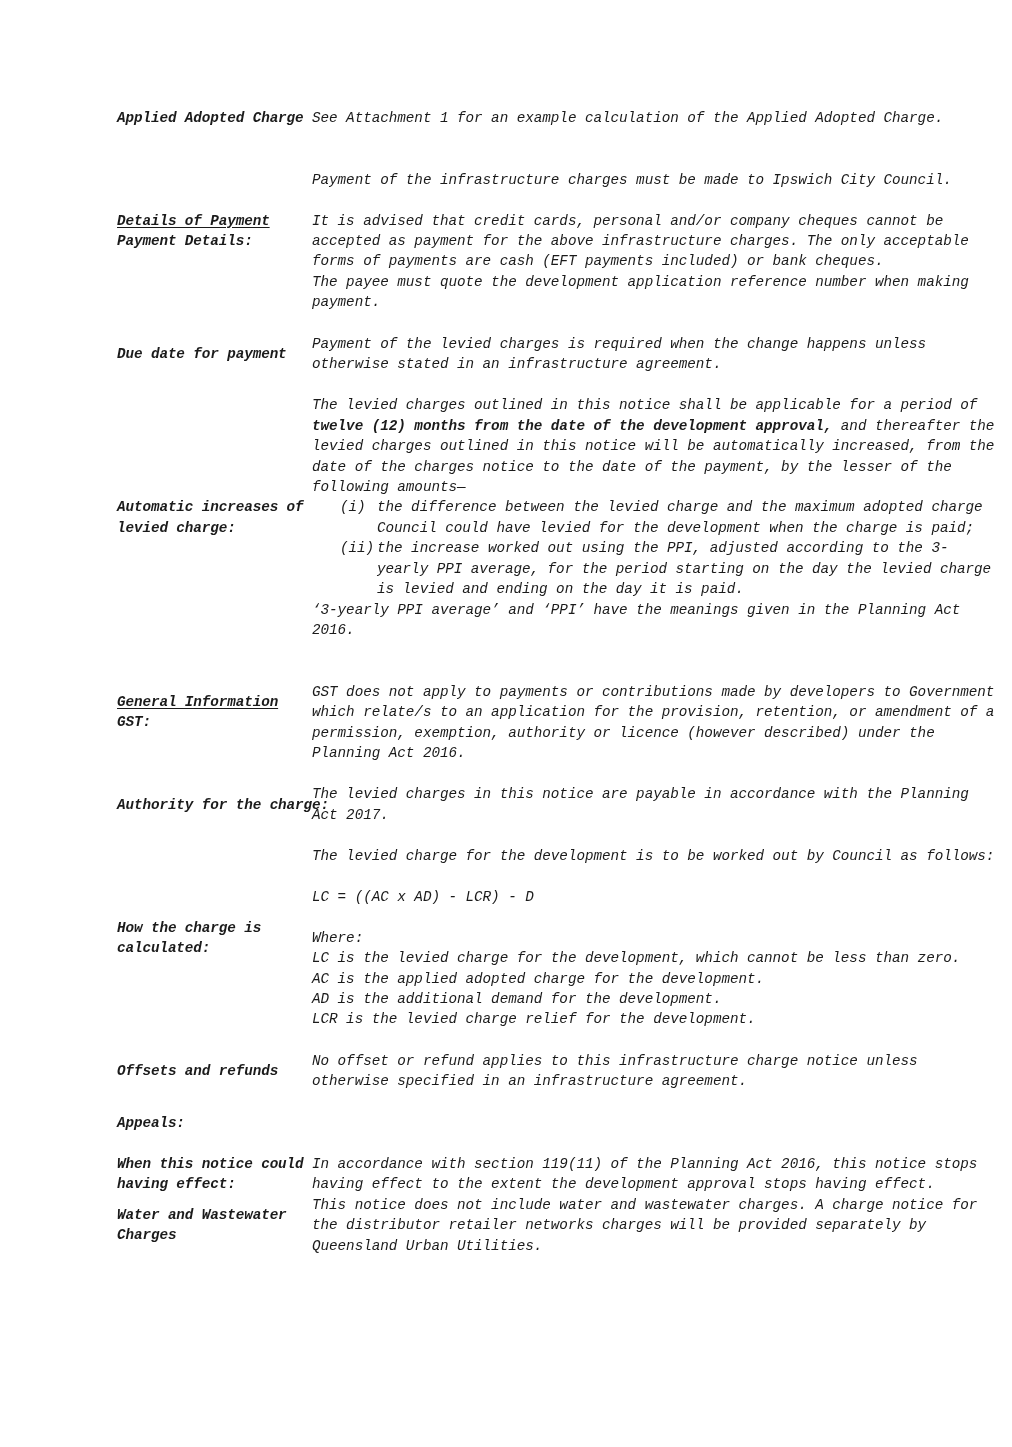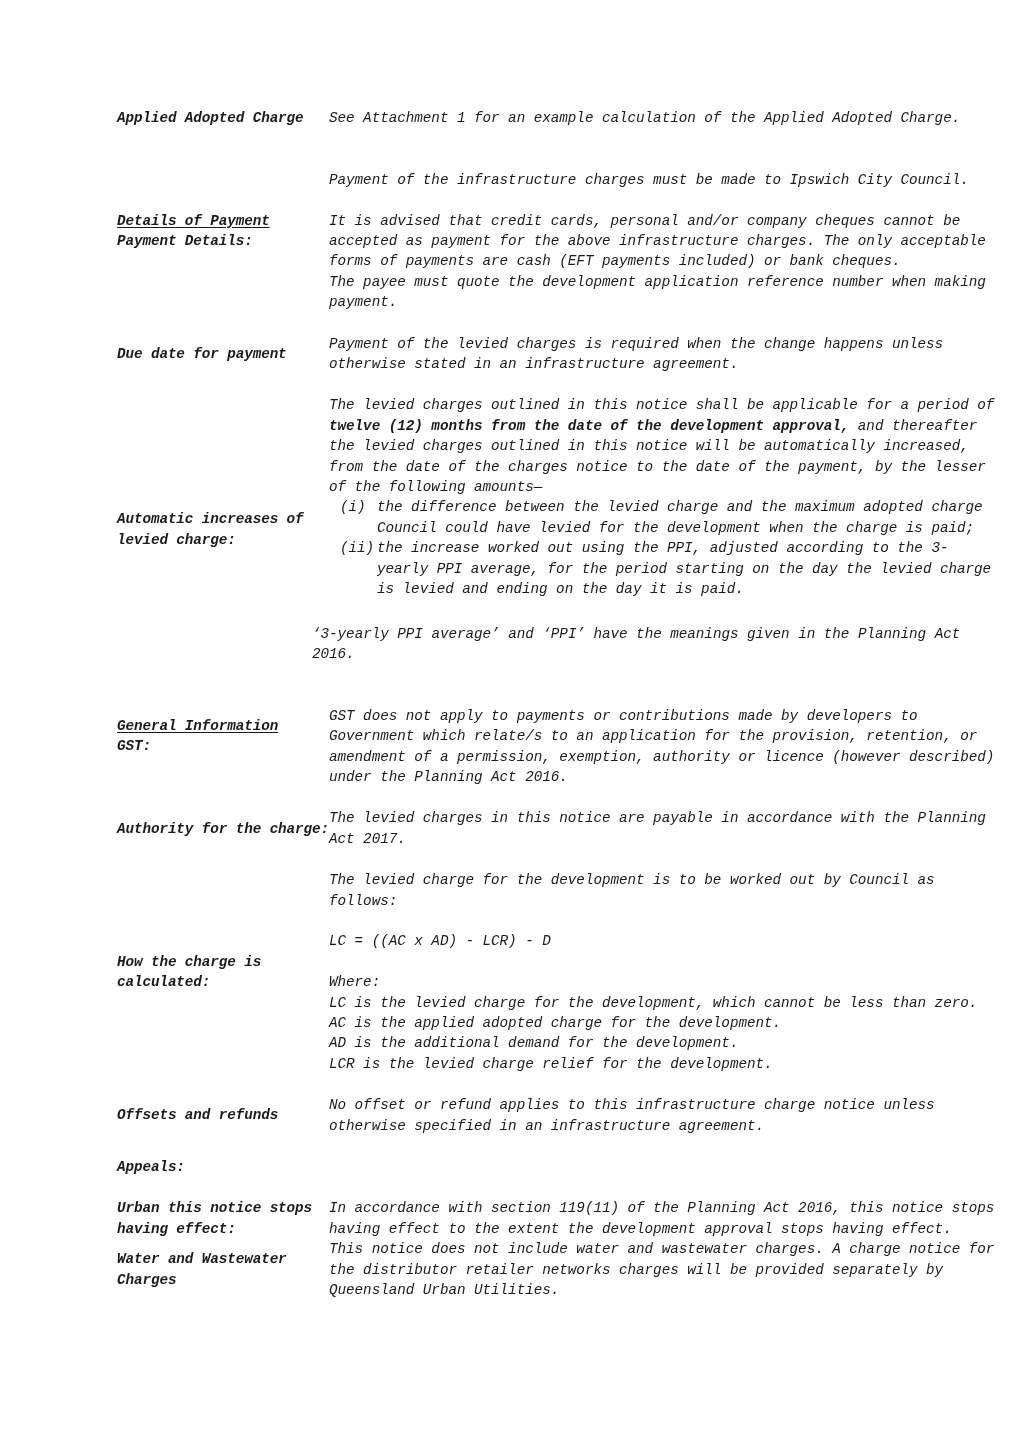--- a/index.html
+++ b/index.html
@@ -47,21 +47,21 @@
   }
   .body-col {
     flex: 1 1 auto;
     width: 683px;
     font-style: italic;
     font-size: 14.3px;
     line-height: 20.4px;
     letter-spacing: -0.05px;
   }
   .label-col .ln { display: block; white-space: nowrap; }
-  .body-col .ln { display: block; margin-left: 17px; }
+  .body-col .ln { display: block; }
   .underline-head {
     text-decoration: underline;
     text-underline-offset: 2px;
   }
   b.strong { font-weight: bold; }
   .gap-lg { height: 21px; }
   .blank-line { height: 20.4px; }
   
   .roman-list { margin: 0; padding: 0; }
   .roman-item {
@@ -78,21 +78,20 @@
     box-sizing: border-box;
   }
   .roman-text {
     flex: 1 1 auto;
     width: 588px;
   }
   .closing-line {
     font-style: italic;
     font-size: 14.3px;
     line-height: 20.4px;
-    margin-top: 24px;
   }
 </style>
 </head>
 <body>
 
 <div class="page">
   <div class="content">
 
     <div class="row">
       <div class="label-col">
@@ -215,21 +214,21 @@
     <div class="row">
       <div class="label-col">
         <span class="ln">Appeals:</span>
       </div>
     </div>
 
     <div class="gap-lg"></div>
 
     <div class="row">
       <div class="label-col">
-        <span class="ln">Urban this notice stops</span>
+        <span class="ln">When this notice could</span>
         <span class="ln">having effect:</span>
       </div>
       <div class="body-col">
         <span class="ln">In accordance with section 119(11) of the Planning Act 2016, this notice stops having effect to the extent the development approval stops having effect.</span>
       </div>
     </div>
 
     <div class="row">
       <div class="label-col">
         <span class="ln">Water and Wastewater</span>

